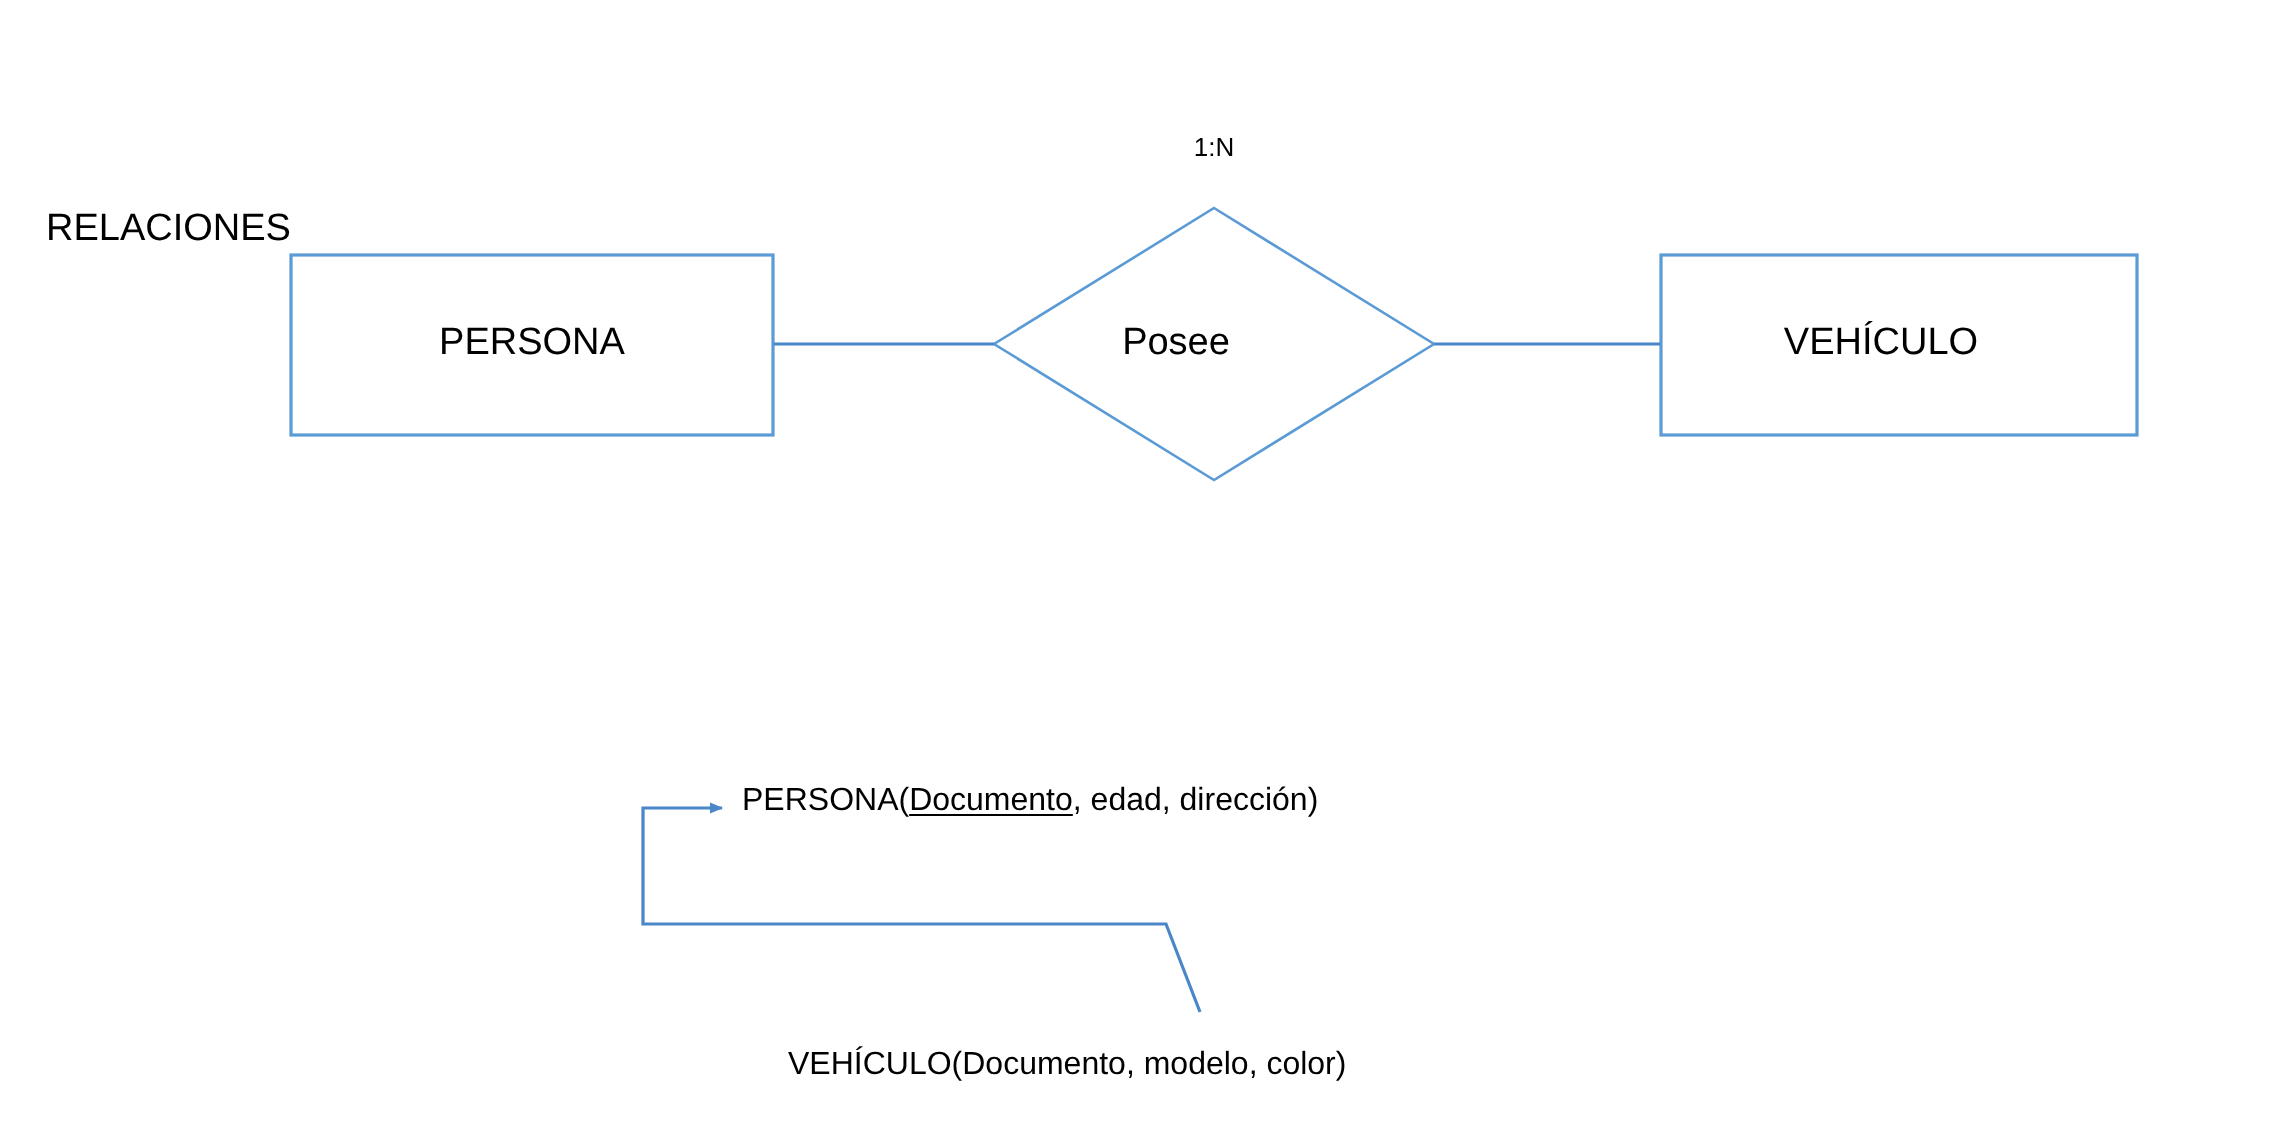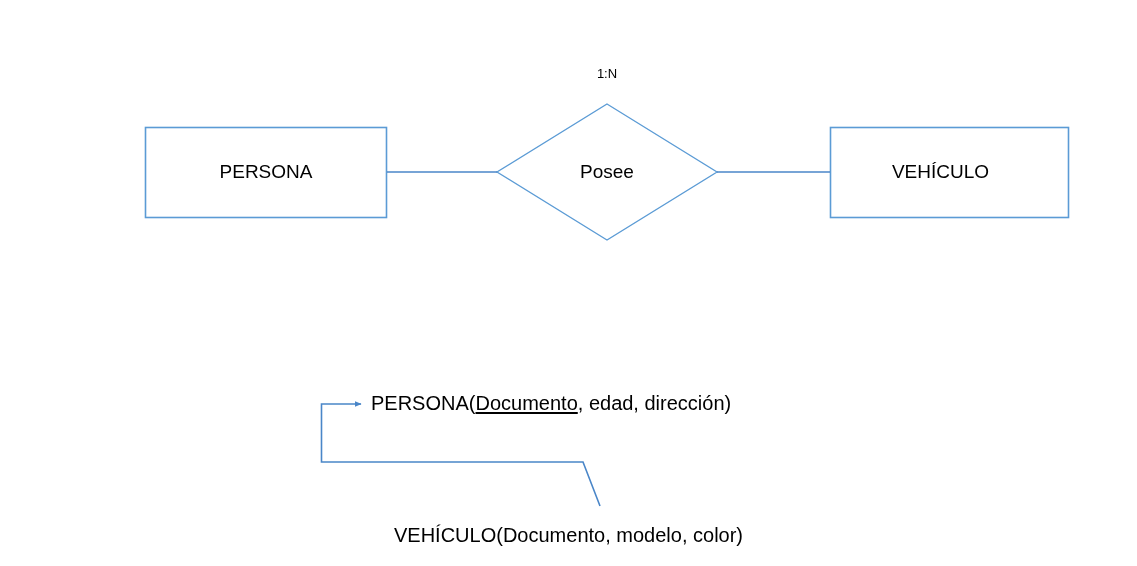--- a/index.html
+++ b/index.html
@@ -51,35 +51,35 @@
     left: 145px;
     top: 161px;
     width: 242px;
   }
   #vehiculo-label {
     left: 830px;
     top: 161px;
     width: 221px;
   }
   #posee-label {
-    left: 497px;
+    left: 478px;
     top: 161px;
     width: 220px;
   }
   #cardinality-label {
     left: 547px;
     top: 66px;
     width: 120px;
     font-size: 13px;
   }
 
   
   .schema-line {
     position: absolute;
-    font-size: 20px;
+    font-size: 16px;
     color: #000000;
     white-space: nowrap;
   }
   #schema-persona {
     left: 371px;
     top: 392px;
   }
   #schema-vehiculo {
     left: 394px;
     top: 524px;
@@ -108,20 +108,21 @@
   <polygon points="607,104 717,172 607,240 497,172" fill="#ffffff" stroke="#5b9bd5" stroke-width="1.3"></polygon>
 
   <line x1="387" y1="172" x2="497" y2="172" stroke="#4a86c8" stroke-width="1.6"></line>
 
   <line x1="717" y1="172" x2="830" y2="172" stroke="#4a86c8" stroke-width="1.6"></line>
 
   <path d="M600,506 L583,462 L321.5,462 L321.5,404 L361,404" fill="none" stroke="#4a86c8" stroke-width="1.6" stroke-linejoin="miter" marker-end="url(#fk-arrowhead)"></path>
 </svg>
 
 <div class="heading">
+  <div>RELACIONES</div>
 </div>
 
 <div class="node-label" id="cardinality-label">1:N</div>
 
 <div class="node-label" id="persona-label">PERSONA</div>
 
 <div class="node-label" id="posee-label">Posee</div>
 
 <div class="node-label" id="vehiculo-label">VEHÍCULO</div>
 

